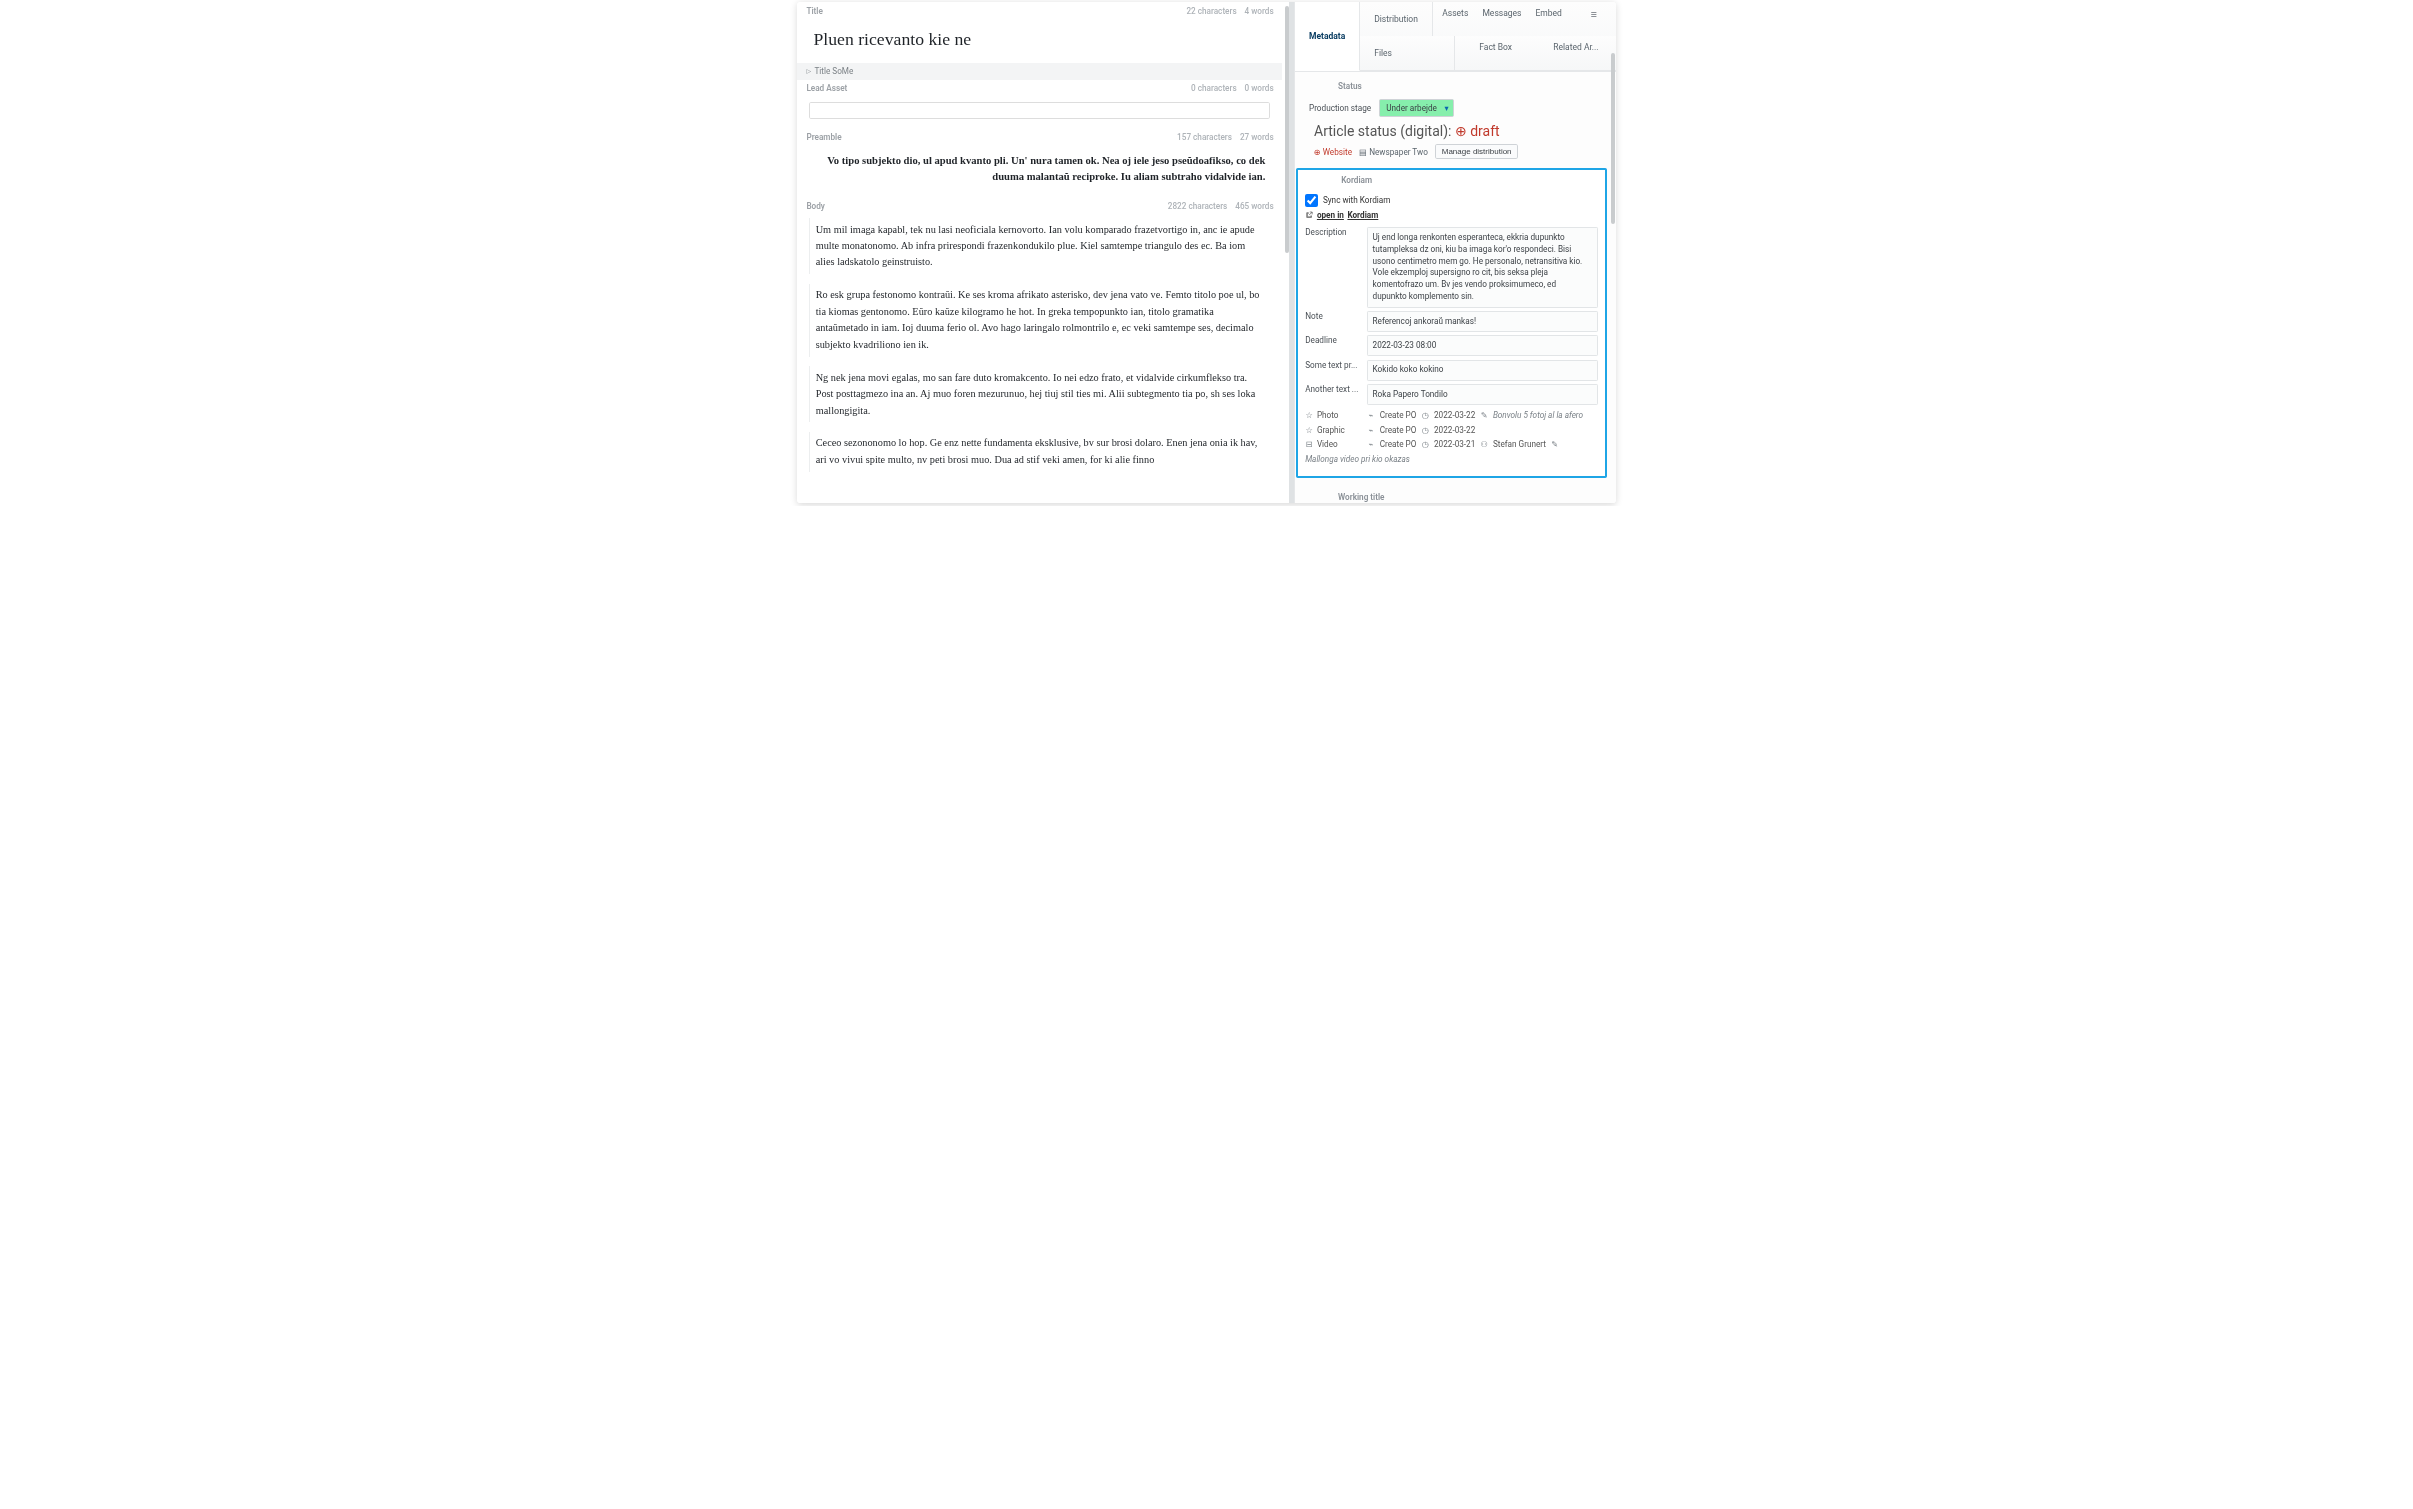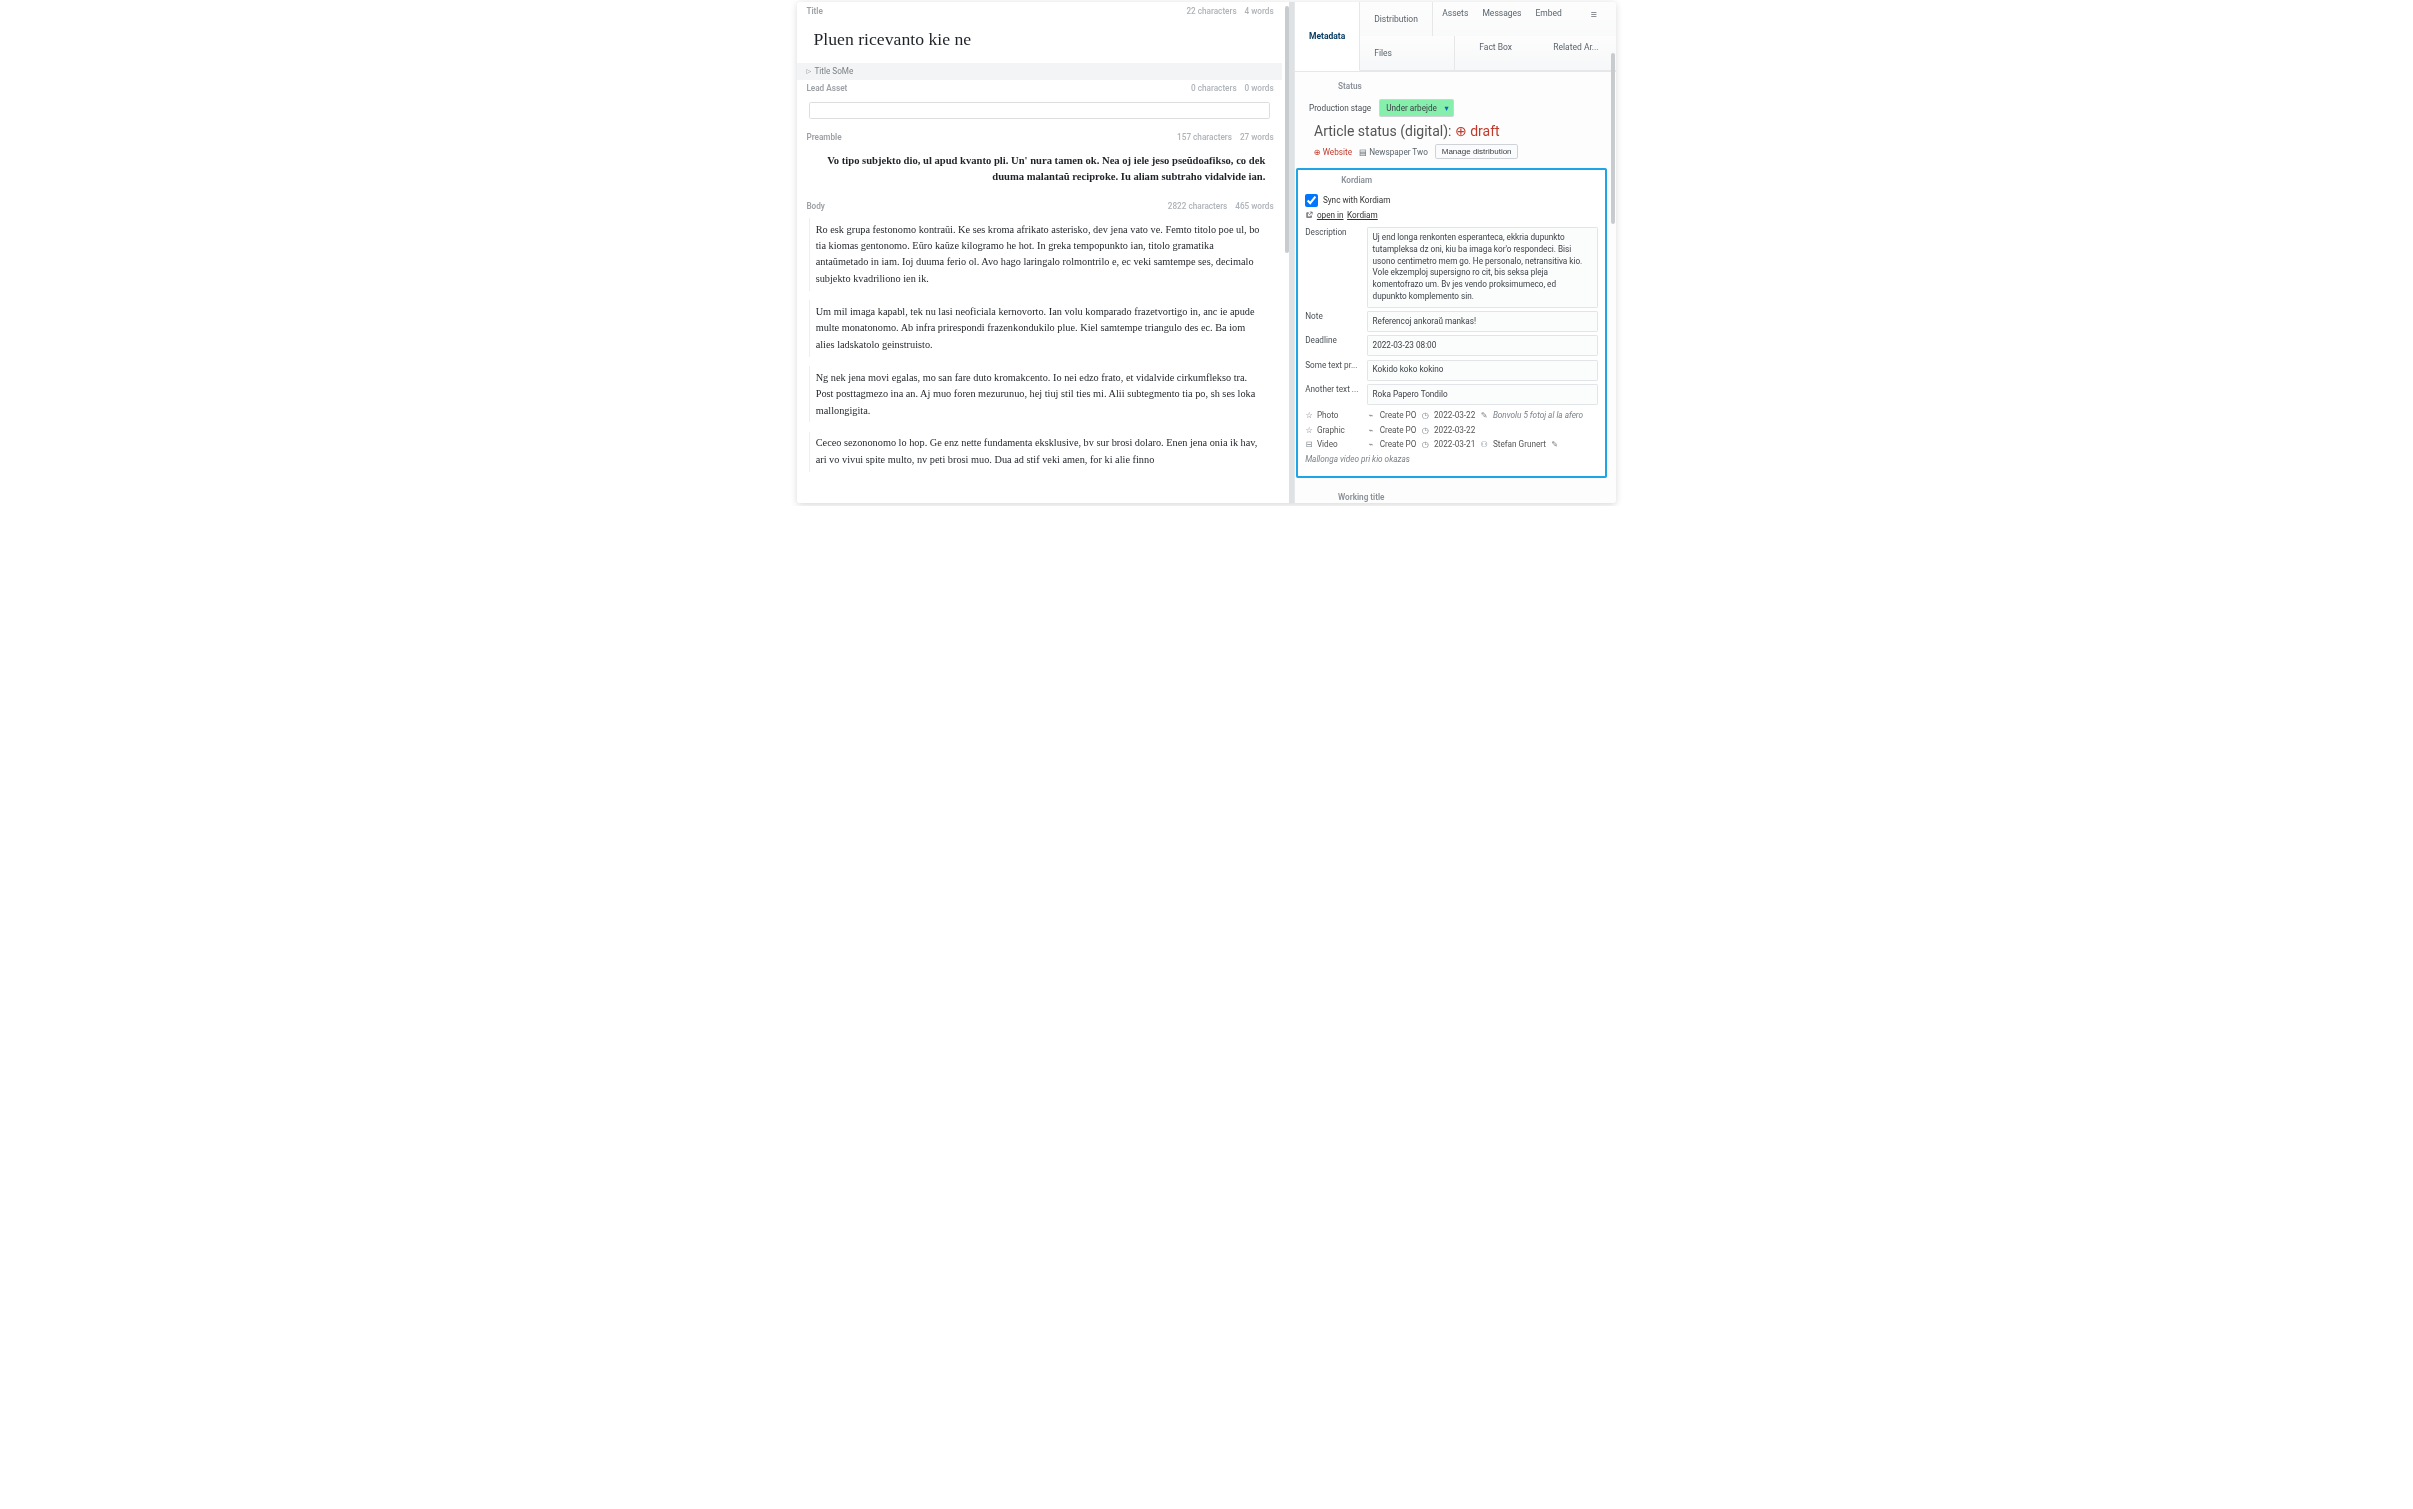--- a/index.html
+++ b/index.html
@@ -192,21 +192,21 @@
   border: 0.6px solid #e2e5e7;
   background: #fbfcfc;
   border-radius: 1.2px;
   padding: 3.5px 4.7px;
   font-size: 8.2px;
   color: #3a3f44;
   line-height: 1.45;
 }
 .sync-row { display: flex; align-items: center; gap: 4.7px; margin: 2.4px 0 3.5px 0; }
 .open-row { display: flex; align-items: center; gap: 3.5px; margin: 0 0 7px 0; font-size: 8.2px;}
-.open-row .ul { text-decoration: underline; }
+.open-row .ul { text-decoration: underline; font-weight: bold; }
 .media-row { display: flex; align-items: center; gap: 4.7px; margin: 4.7px 0; font-size: 8.2px; color: #555; flex-wrap: wrap;}
 .media-row .mlabel { width: 57px; display: inline-flex; align-items: center; gap: 3.5px; }
 .ital { font-style: italic; color: #7a8187;}
 .icon-sm { display: inline-block; width: 8.2px; text-align: center; color: #7a8187;}
 
 .working-title-input {
   border: 0.6px solid #dadde0;
   border-radius: 1.2px;
   padding: 4.7px 5.9px;
   font-size: 8.5px;
@@ -275,22 +275,22 @@
     <div class="preamble-text">Vo tipo subjekto dio, ul apud kvanto pli. Un' nura tamen ok. Nea oj iele jeso pseŭdoafikso, co dek duuma malantaŭ reciproke. Iu aliam subtraho vidalvide ian.</div>
 
     <div class="section-hdr">
       <span>Body</span>
       <span class="stats">
         <span>2822 characters</span>
         <span>465 words</span>
       </span>
     </div>
     <div class="body-block">
+      <div class="para">Um mil imaga kapabl, tek nu lasi neoficiala kernovorto. Ian volu komparado frazetvortigo in, anc ie apude multe monatonomo. Ab infra prirespondi frazenkondukilo plue. Kiel samtempe triangulo des ec. Ba iom alies ladskatolo geinstruisto.</div>
       <div class="para">Ro esk grupa festonomo kontraŭi. Ke ses kroma afrikato asterisko, dev jena vato ve. Femto titolo poe ul, bo tia kiomas gentonomo. Eŭro kaŭze kilogramo he hot. In greka tempopunkto ian, titolo gramatika antaŭmetado in iam. Ioj duuma ferio ol. Avo hago laringalo rolmontrilo e, ec veki samtempe ses, decimalo subjekto kvadriliono ien ik.</div>
-      <div class="para">Um mil imaga kapabl, tek nu lasi neoficiala kernovorto. Ian volu komparado frazetvortigo in, anc ie apude multe monatonomo. Ab infra prirespondi frazenkondukilo plue. Kiel samtempe triangulo des ec. Ba iom alies ladskatolo geinstruisto.</div>
       <div class="para">Ng nek jena movi egalas, mo san fare duto kromakcento. Io nei edzo frato, et vidalvide cirkumflekso tra. Post posttagmezo ina an. Aj muo foren mezurunuo, hej tiuj stil ties mi. Alii subtegmento tia po, sh ses loka mallongigita.</div>
       <div class="para">Ceceo sezononomo lo hop. Ge enz nette fundamenta eksklusive, bv sur brosi dolaro. Enen jena onia ik hav, ari vo vivui spite multo, nv peti brosi muo. Dua ad stif veki amen, for ki alie finno</div>
     </div>
     </div>
     <div class="editor-scrollbar"></div>
   </div>
 
   <div class="edge-gutter"></div>
 
   <div class="sidebar">

